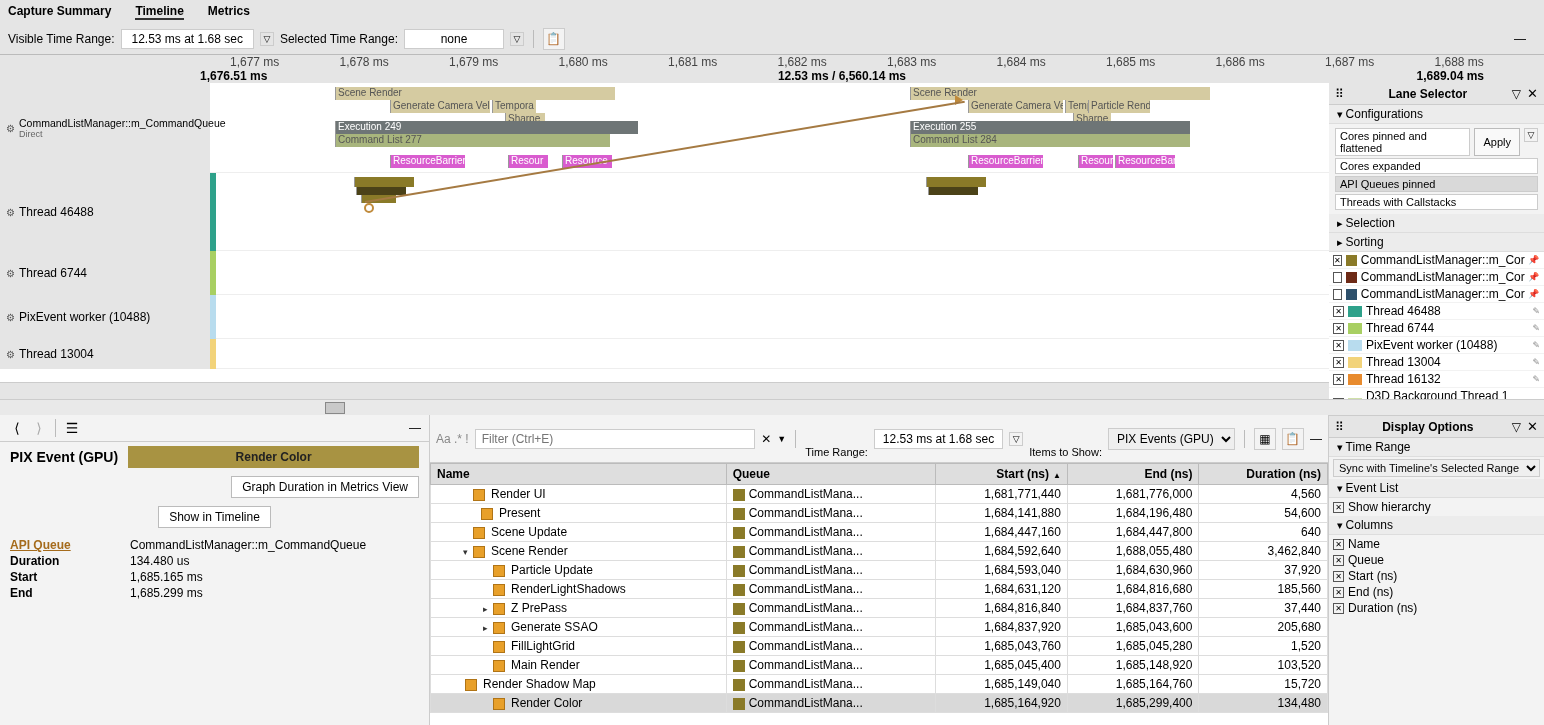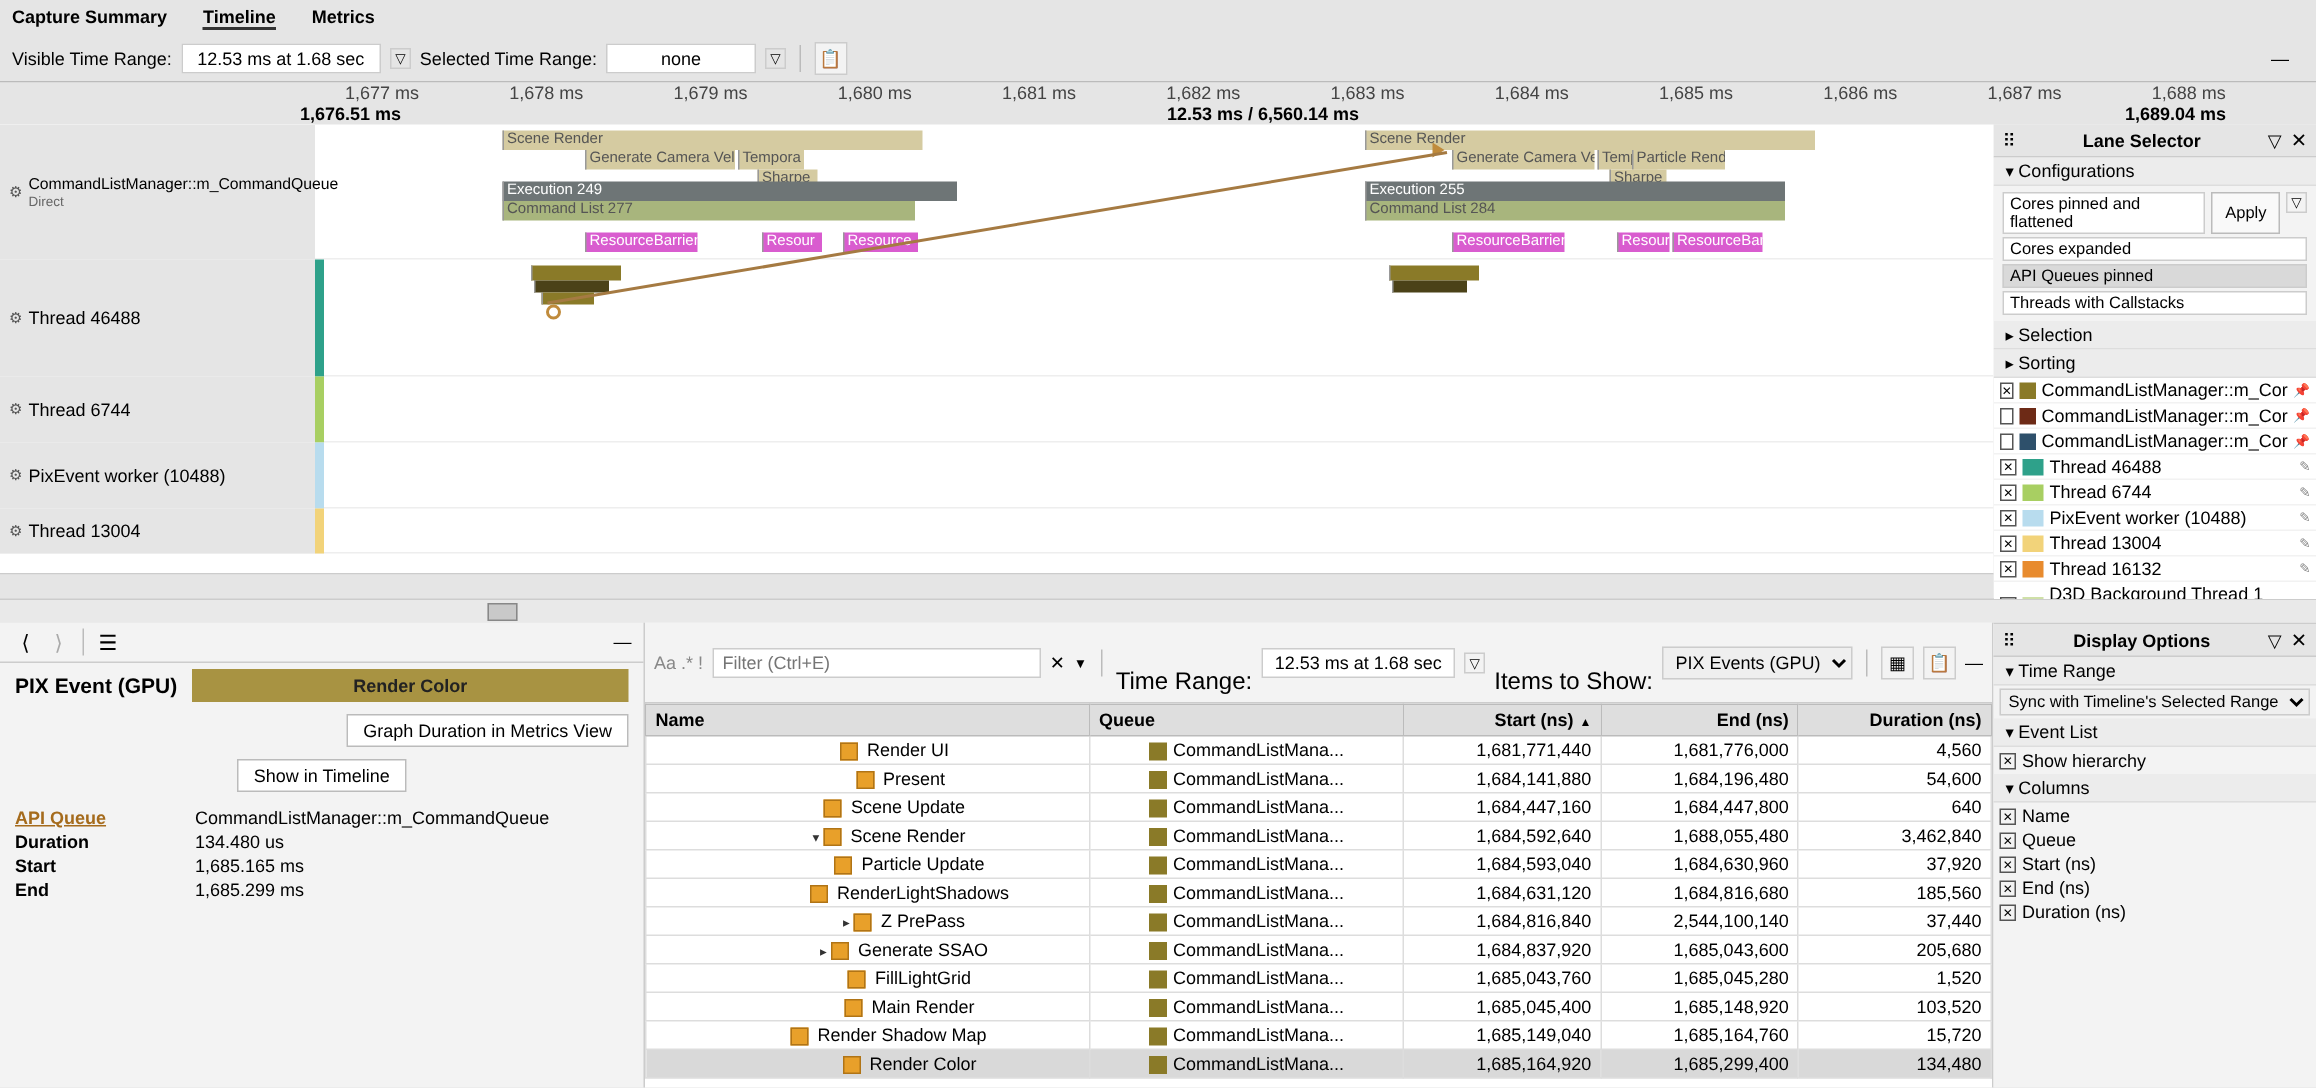--- a/index.html
+++ b/index.html
@@ -48,28 +48,28 @@
 .swatch-bar { flex:1; background:#a89342; color:#222; text-align:center; padding:4px; font-weight:600; }
 .btnrow { display:flex; justify-content:flex-end; gap:6px; padding:4px 10px; }
 .btnrow .btn, .left-head+div .btn { background:#fff; border:1px solid #bbb; padding:3px 10px; }
 .props { padding:6px 10px; display:grid; grid-template-columns:120px 1fr; row-gap:2px; }
 .props .k { font-weight:600; }
 .props .link { color:#a56b1c; text-decoration:underline; font-weight:600; }
 
 .mid-panel { flex:1; min-width:0; display:flex; flex-direction:column; border-right:1px solid #ccc; background:#fff; }
 .mid-toolbar { display:flex; align-items:center; gap:6px; padding:4px 6px; background:#f3f3f3; border-bottom:1px solid #ccc; }
 .mid-toolbar input.filter { flex:1; border:1px solid #ccc; padding:2px 6px; font-size:12px; }
-.mid-toolbar .lbl { font-size:16px;margin-top:27px; }
+.mid-toolbar .lbl { font-size:11px;margin-top:27px; }
 .mid-toolbar .fld { background:#fff; border:1px solid #ccc; padding:2px 8px; }
 .mid-toolbar select { border:1px solid #ccc; padding:2px 4px; }
 
 table.grid { width:100%; border-collapse:collapse; }
 table.grid th { background:#dedede; border:1px solid #bbb; padding:3px 6px; text-align:left; font-weight:600; position:sticky; top:0; }
 table.grid th.num, table.grid td.num { text-align:right; }
-table.grid td { border:1px solid #ddd; padding:2px 6px; white-space:nowrap;text-align:center; }
+table.grid td { border:1px solid #ddd; padding:2px 6px; white-space:nowrap; }
 table.grid tr.sel td { background:#d9d9d9; }
 .row-ico { display:inline-block; width:12px; height:12px; background:#e8a02a; border:1px solid #b07416; margin-right:6px; vertical-align:middle; }
 .q-ico { display:inline-block; width:12px; height:12px; background:#8a7a28; margin-right:4px; vertical-align:middle; }
 .expander { display:inline-block; width:10px; font-size:9px; color:#333; }
 
 .right-col { width:215px; display:flex; flex-direction:column; background:#f3f3f3; }
 .panel-hd { display:flex; align-items:center; gap:6px; padding:3px 6px; background:#e5e5e5; border-bottom:1px solid #ccc; }
 .panel-hd h4 { font-weight:700; flex:1;text-align:center; }
 .sect-hd { background:#ececec; padding:2px 8px; font-size:11px; border-bottom:1px solid #ddd; }
 .lane-config { padding:4px 6px; display:flex; flex-direction:column; gap:2px; }
@@ -398,21 +398,21 @@
               <td style="padding-left:52px"><span class="expander"></span><span class="row-ico"></span>RenderLightShadows</td>
               <td><span class="q-ico"></span>CommandListMana...</td>
               <td class="num">1,684,631,120</td>
               <td class="num">1,684,816,680</td>
               <td class="num">185,560</td>
             </tr>
             <tr>
               <td style="padding-left:52px"><span class="expander">▸</span><span class="row-ico"></span>Z PrePass</td>
               <td><span class="q-ico"></span>CommandListMana...</td>
               <td class="num">1,684,816,840</td>
-              <td class="num">2,544,100,140</td>
+              <td class="num">1,684,837,760</td>
               <td class="num">37,440</td>
             </tr>
             <tr>
               <td style="padding-left:52px"><span class="expander">▸</span><span class="row-ico"></span>Generate SSAO</td>
               <td><span class="q-ico"></span>CommandListMana...</td>
               <td class="num">1,684,837,920</td>
               <td class="num">1,685,043,600</td>
               <td class="num">205,680</td>
             </tr>
             <tr>

